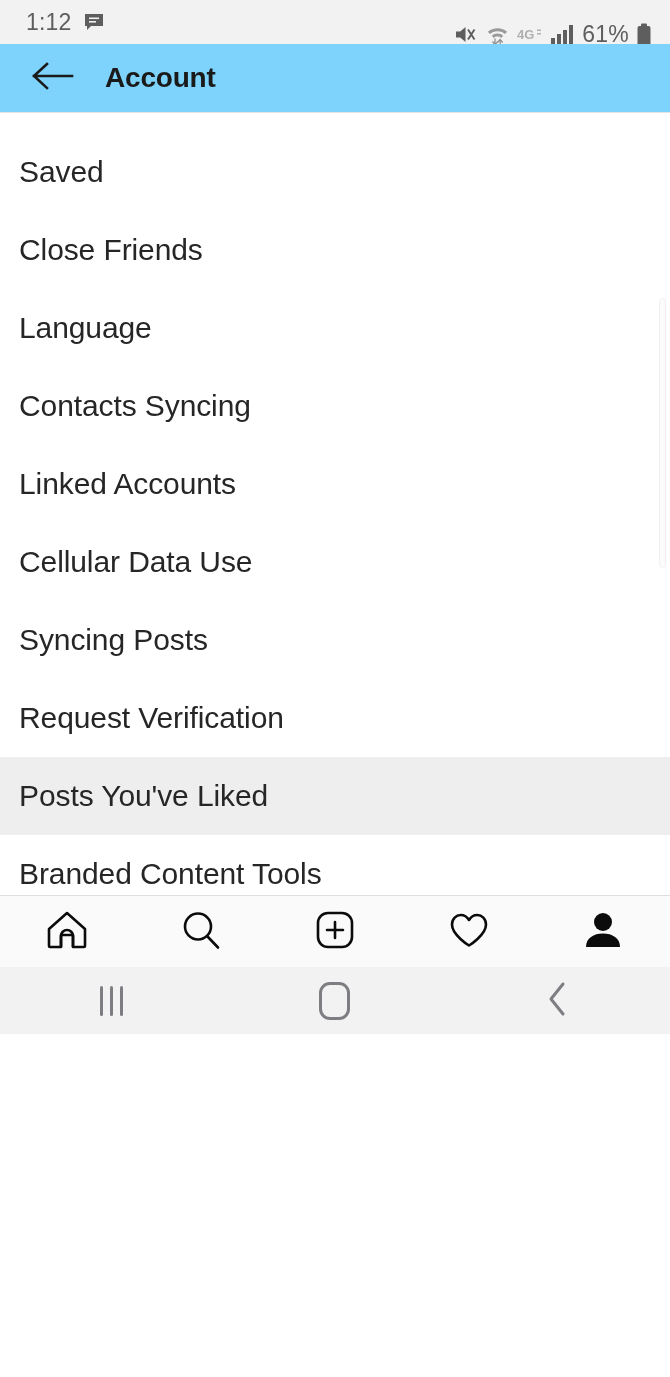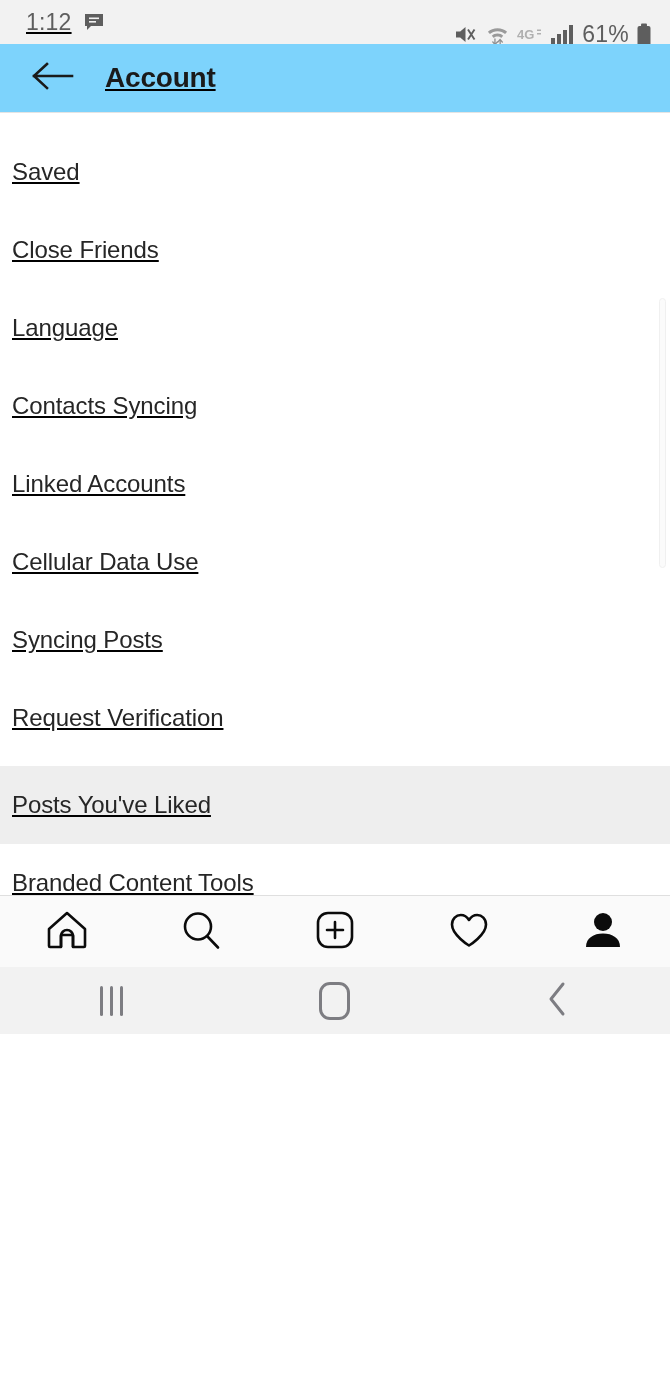--- a/index.html
+++ b/index.html
@@ -7,21 +7,20 @@
     width:670px; height:1377px;
     font-family:"Liberation Sans", sans-serif;
     background:#ffffff;
     overflow:hidden;
   }
   #screen {
     position:relative;
     width:670px; height:1034px;
     display:flex; flex-direction:column;
     background:#ffffff;
-    text-decoration:underline;
   }
 
   
   #status-bar {
     height:44px; flex:0 0 44px;
     background:#f2f2f2;
     display:flex; align-items:center;
     padding:0 18px 0 26px;
     color:#5f5f5f;
   }
@@ -50,27 +49,27 @@
   #settings-list {
     flex:1 1 auto;
     background:#ffffff;
     position:relative;
     padding-top:20px;
     overflow:hidden;
   }
   .list-item {
     height:78px;
     display:flex; align-items:center;
-    padding-left:12px;
-    font-size:24px;
+    padding-left:19px;
+    font-size:30px;
     color:#262626;
     letter-spacing:-.1px;
     background:transparent;
   }
-  .list-item.pressed { background:#eeeeee;margin-top:9px; }
+  .list-item.pressed { background:#eeeeee; }
   .list-item.link { color:#4a9ad4; }
 
   
   #scroll-track {
     position:absolute;
     right:4px; top:185px;
     width:7px; height:270px;
     border-radius:4px;
     border:1px solid #f0f0f0;
     background:#fbfbfb;

